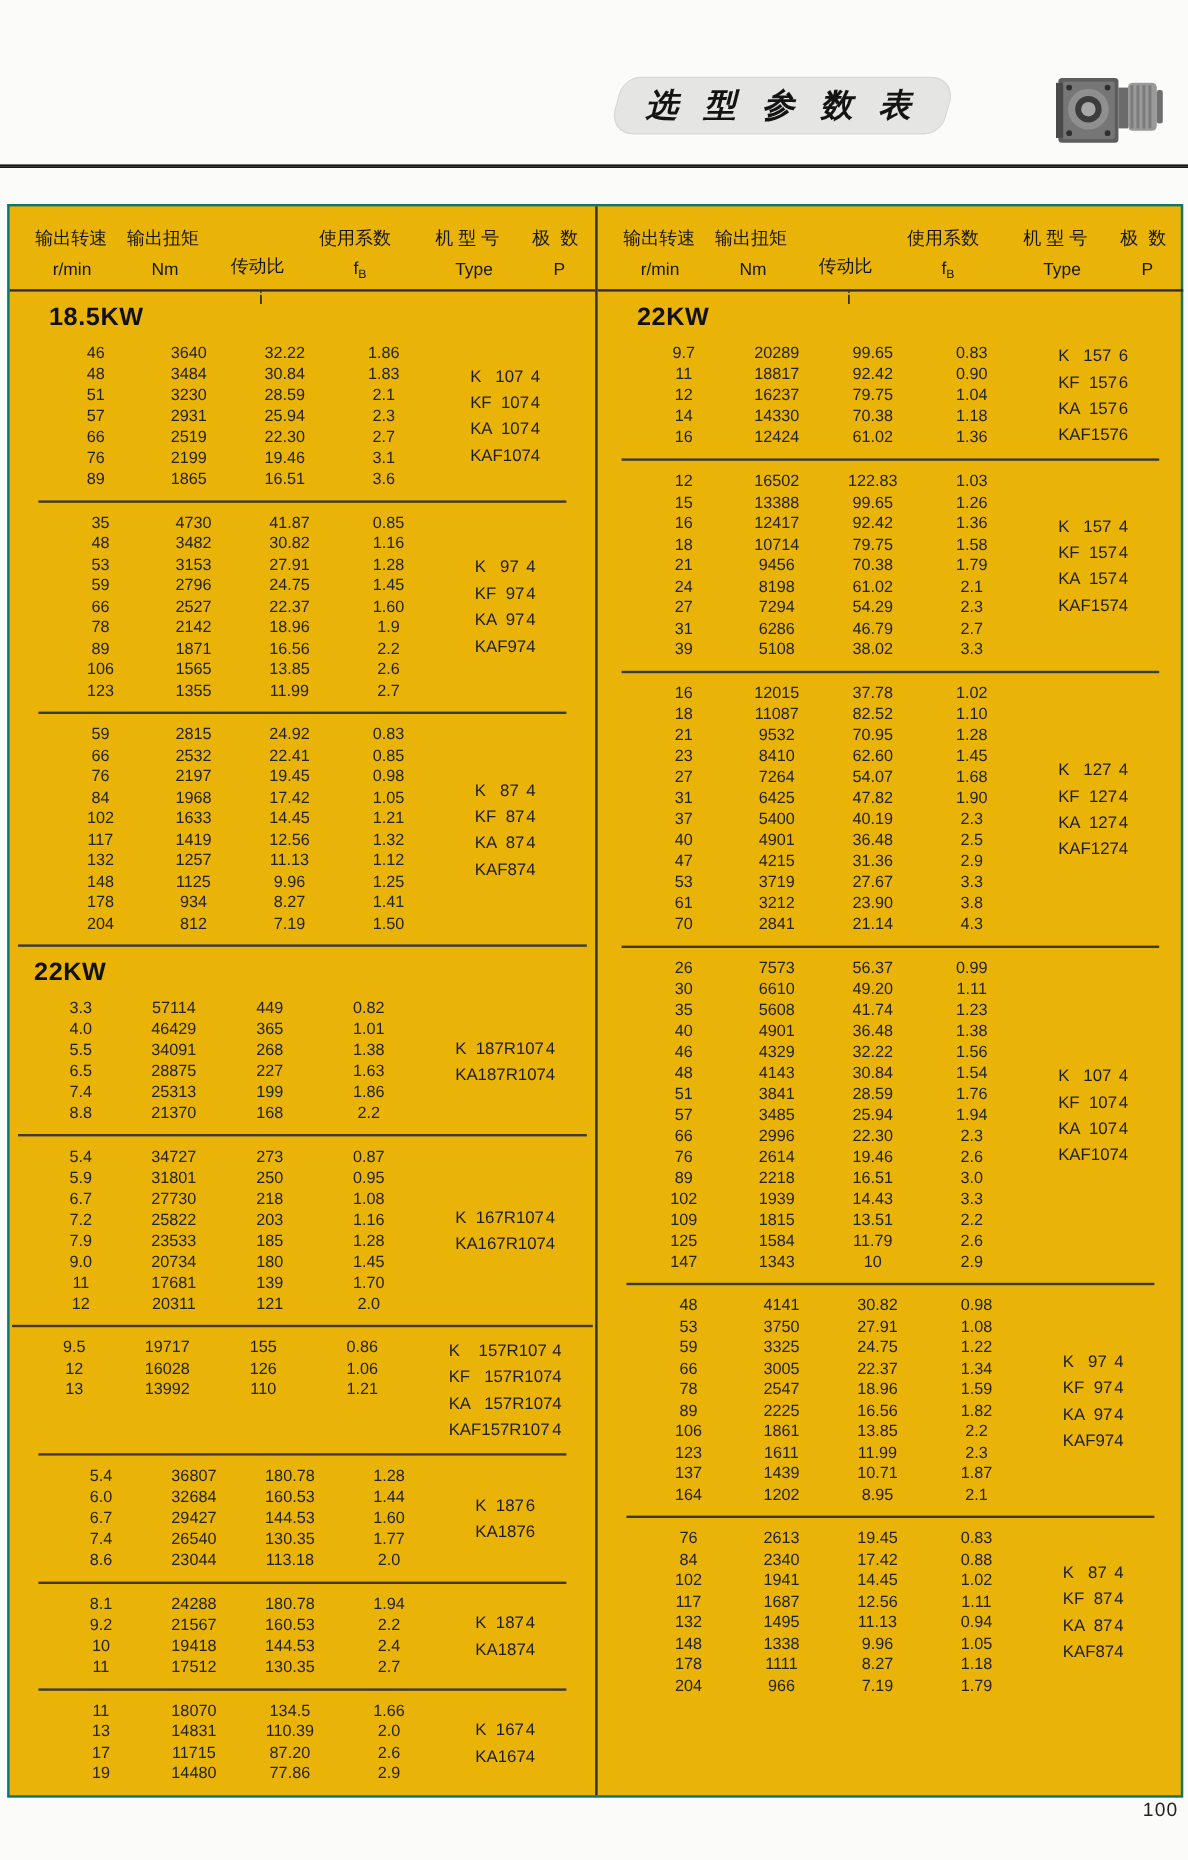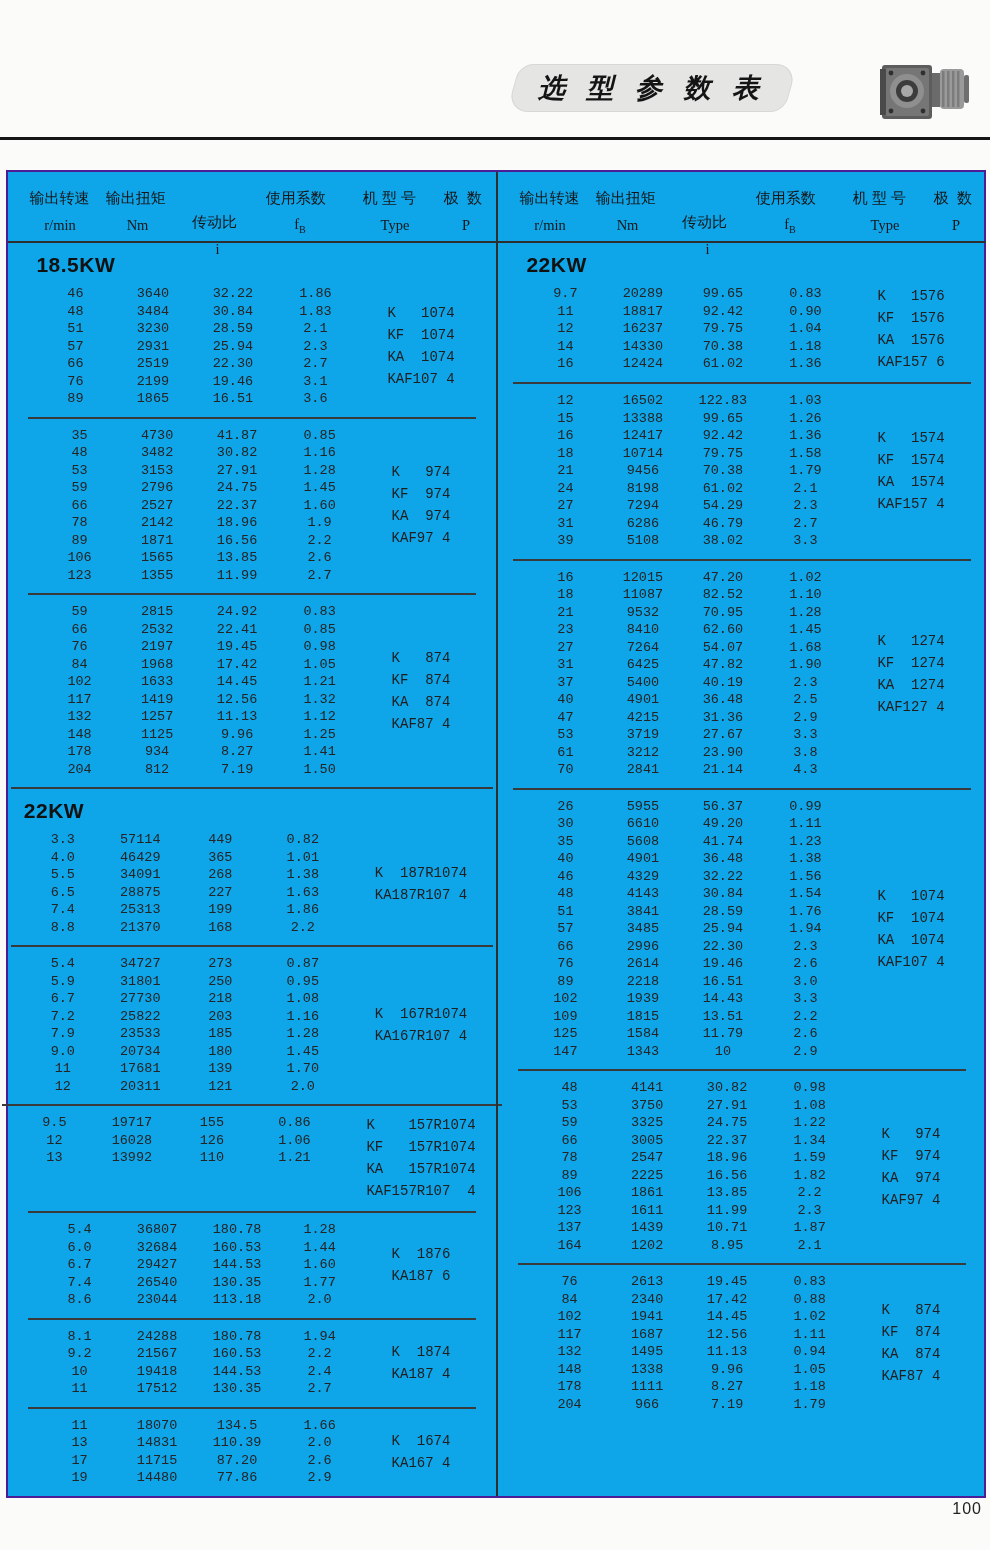--- a/index.html
+++ b/index.html
@@ -28,44 +28,44 @@
   .photo { position:absolute; left:878px; top:55px; }
 
   .top-rule {
     position:absolute; left:0; top:137px; width:990px; height:0;
     border-top:2px solid #161616; border-bottom:1px solid #161616;
   }
 
   
   .param-table {
     position:absolute; left:6px; top:170px; width:976px; height:1324px;
-    border:2px solid #4c1d95;
-    display:flex; background:#0ea5e9;
+    border:2px solid #0f766e;
+    display:flex; background:#eab308;
   }
   .tcolumn { width:50%; display:flex; flex-direction:column; }
   .tcolumn.right { border-left:2px solid #2e2e2e; }
 
   .col-header { height:71px; border-bottom:2px solid #2e2e2e; padding-top:12px; box-sizing:border-box; }
   .h-row { display:flex; padding-left:12px; align-items:center; }
   .h-cn  { height:28px; font-size:15px; color:#161616; }
-  .h-unit{ height:26px; font-size:14.5px; color:#161616;font-family:Liberation Serif, serif; }
+  .h-unit{ height:26px; font-size:14.5px; color:#161616; }
   .h-row .hc { text-align:center; white-space:pre; }
   .hc0 { width:80px; } .hc1 { width:75px; } .hc2 { width:85px;margin-top:48px; } .hc3 { width:80px; }
   .hct { width:110px; } .hcp { flex:1; text-align:center; padding-right:14px; }
   sub.fb-sub { font-size:70%; }
 
   .blocks { flex:1; display:flex; flex-direction:column;align-items:center; }
   .block { padding:8px 0 9px 0; }
   .block + .block { border-top:2px solid #3a3a3a; }
 
   .section-title {
     font-size:21px; font-weight:bold; color:#111;
     padding:2px 0 8px 13px; letter-spacing:0.5px;
   }
-  .block-body { display:flex;font-family:Liberation Mono, monospace; }
+  .block-body { display:flex; }
   .rows { width:332px; padding-left:12px; box-sizing:content-box; }
   .row { display:flex; height:17.5px; line-height:17.5px; font-size:13.5px; color:#242424; }
   .cell { text-align:center; }
   .cell.c0 { width:80px; } .cell.c1 { width:75px; }
   .cell.c2 { width:85px; } .cell.c3 { width:80px; }
 
   .types { flex:1; display:flex; flex-direction:column; justify-content:center;
            padding:0 26px 0 20px; }
   .type-row { display:flex; height:22px; line-height:22px; font-size:14px; color:#1e1e1e; }
   .type-label { white-space:pre; }
@@ -796,21 +796,21 @@
               </div>
             </div>
           </div>
         </div>
         <div class="block">
           <div class="block-body">
             <div class="rows">
               <div class="row">
                 <span class="cell c0">16</span>
                 <span class="cell c1">12015</span>
-                <span class="cell c2">47.20</span>
+                <span class="cell c2">37.78</span>
                 <span class="cell c3">1.02</span>
               </div>
               <div class="row">
                 <span class="cell c0">18</span>
                 <span class="cell c1">11087</span>
                 <span class="cell c2">82.52</span>
                 <span class="cell c3">1.10</span>
               </div>
               <div class="row">
                 <span class="cell c0">21</span>
@@ -891,21 +891,21 @@
                 <span class="type-poles">4</span>
               </div>
             </div>
           </div>
         </div>
         <div class="block">
           <div class="block-body">
             <div class="rows">
               <div class="row">
                 <span class="cell c0">26</span>
-                <span class="cell c1">5955</span>
+                <span class="cell c1">7573</span>
                 <span class="cell c2">56.37</span>
                 <span class="cell c3">0.99</span>
               </div>
               <div class="row">
                 <span class="cell c0">30</span>
                 <span class="cell c1">6610</span>
                 <span class="cell c2">49.20</span>
                 <span class="cell c3">1.11</span>
               </div>
               <div class="row">

